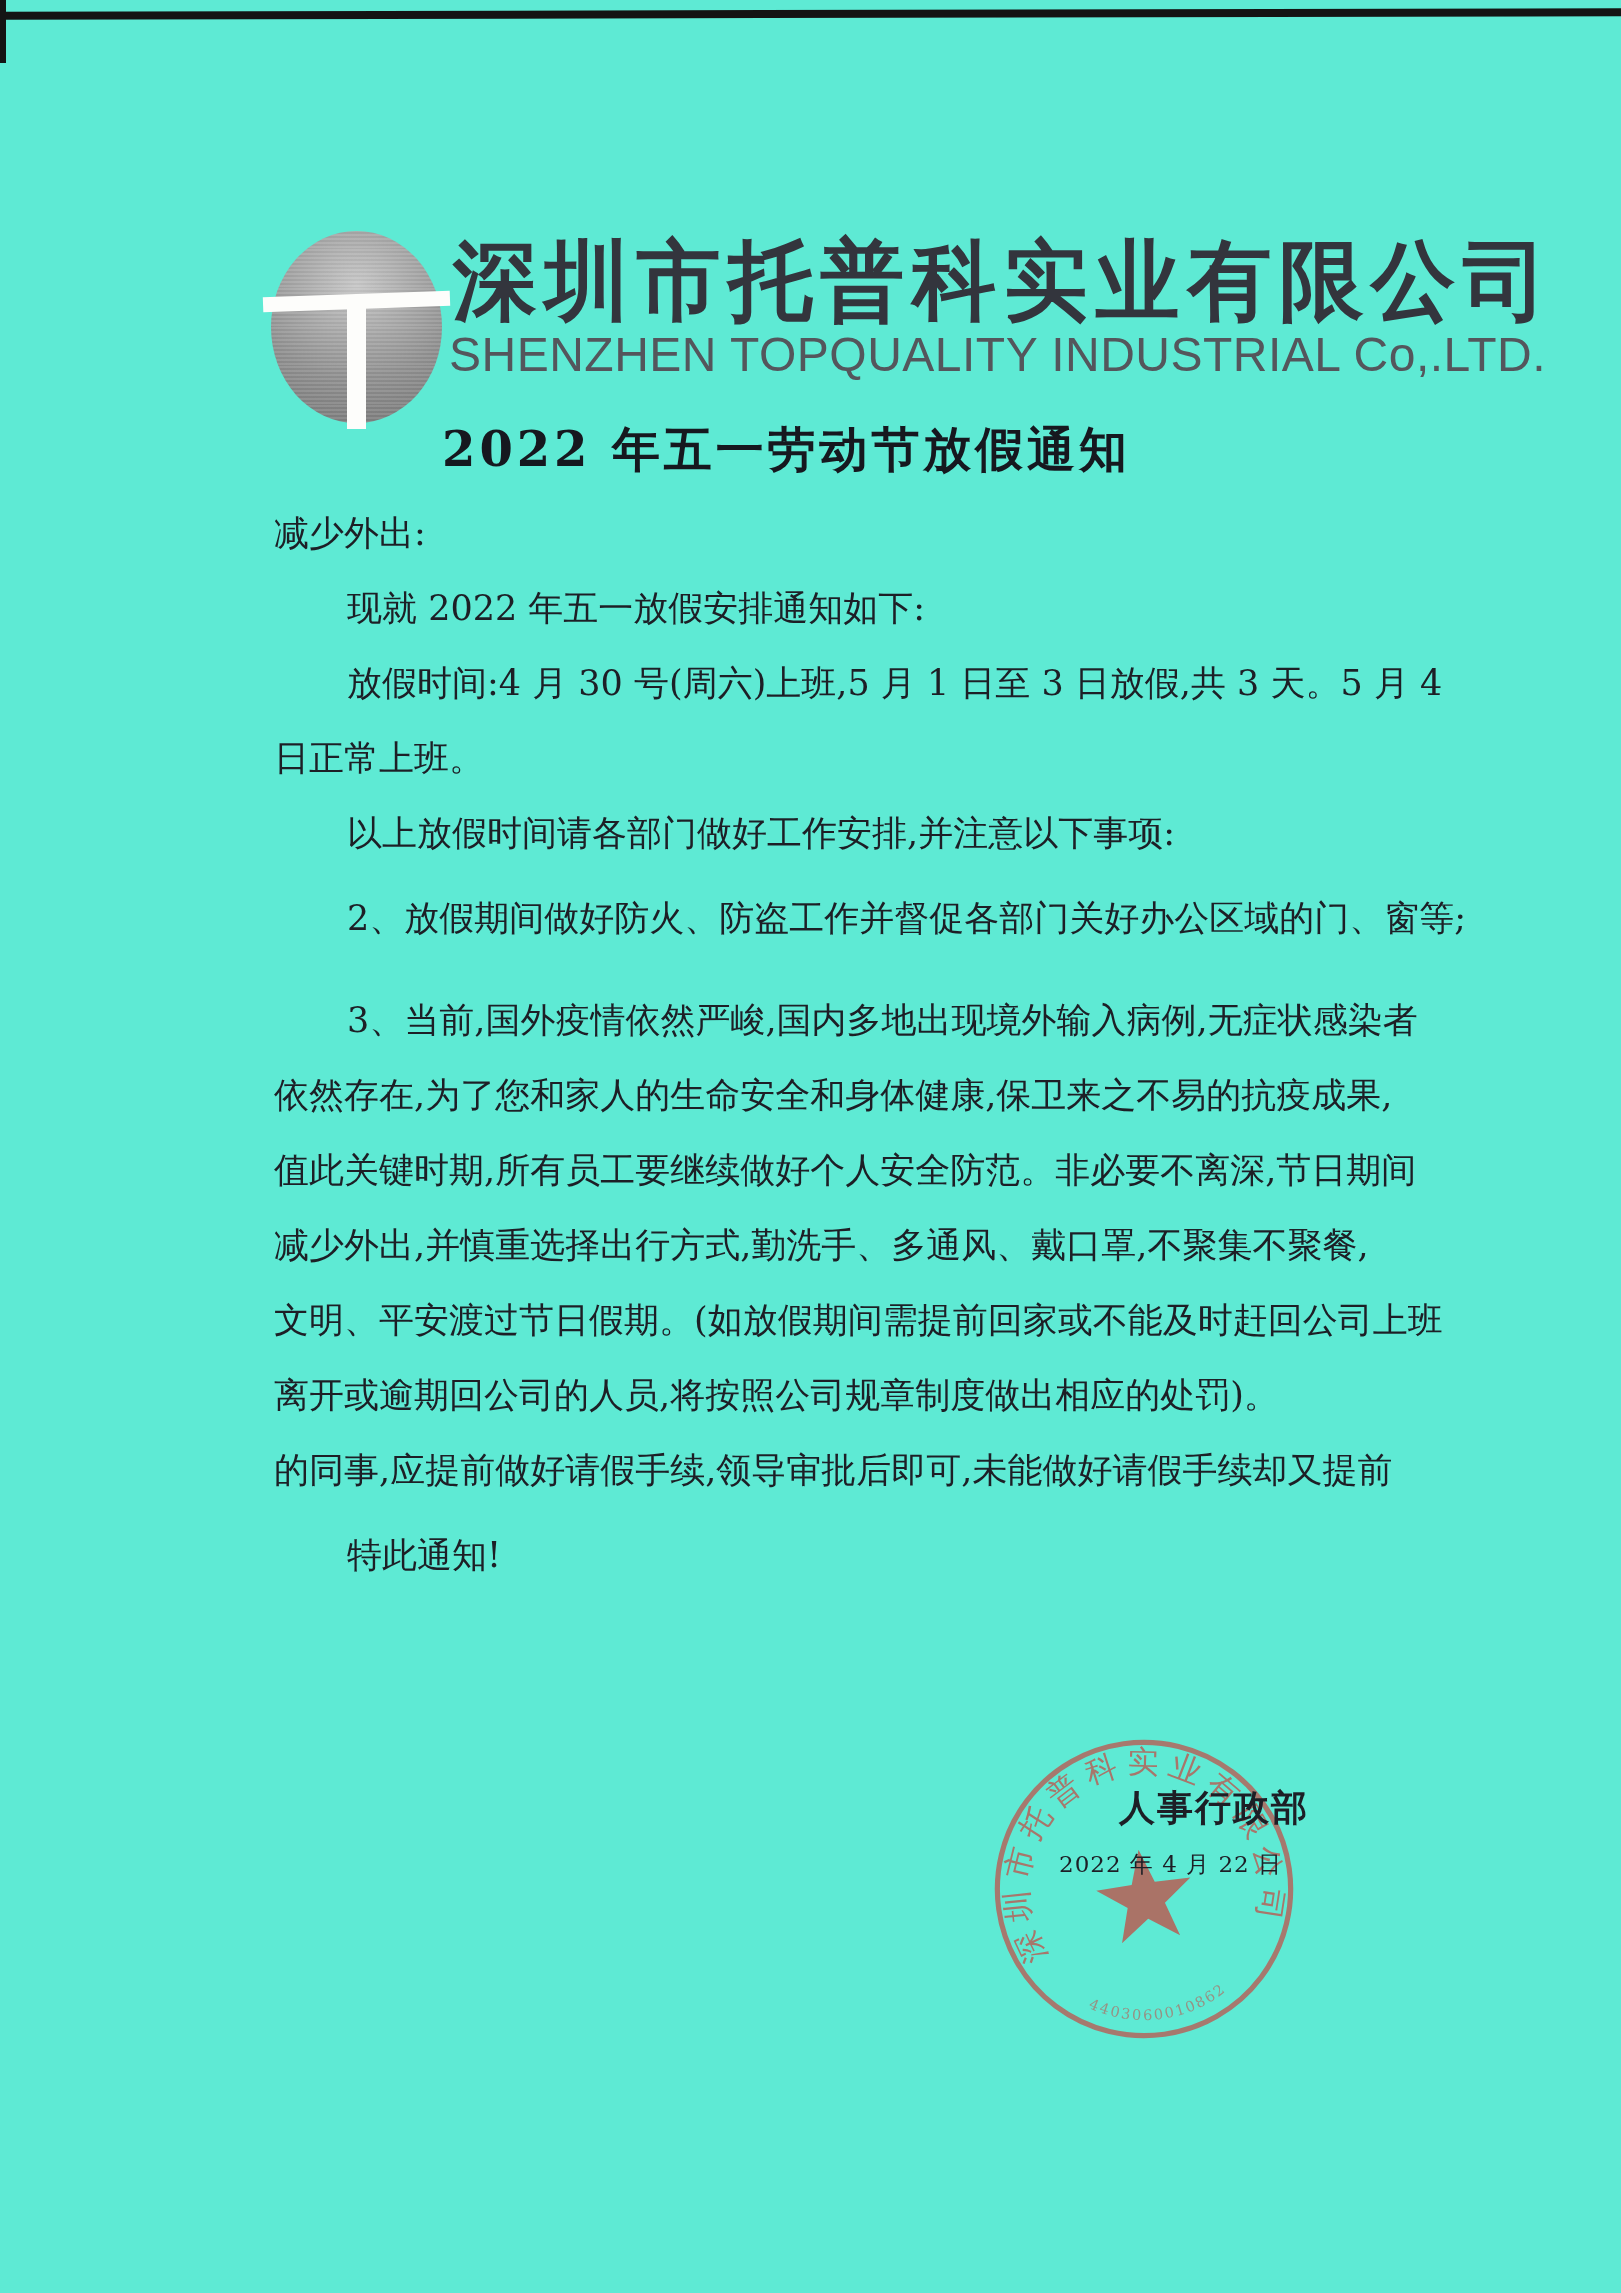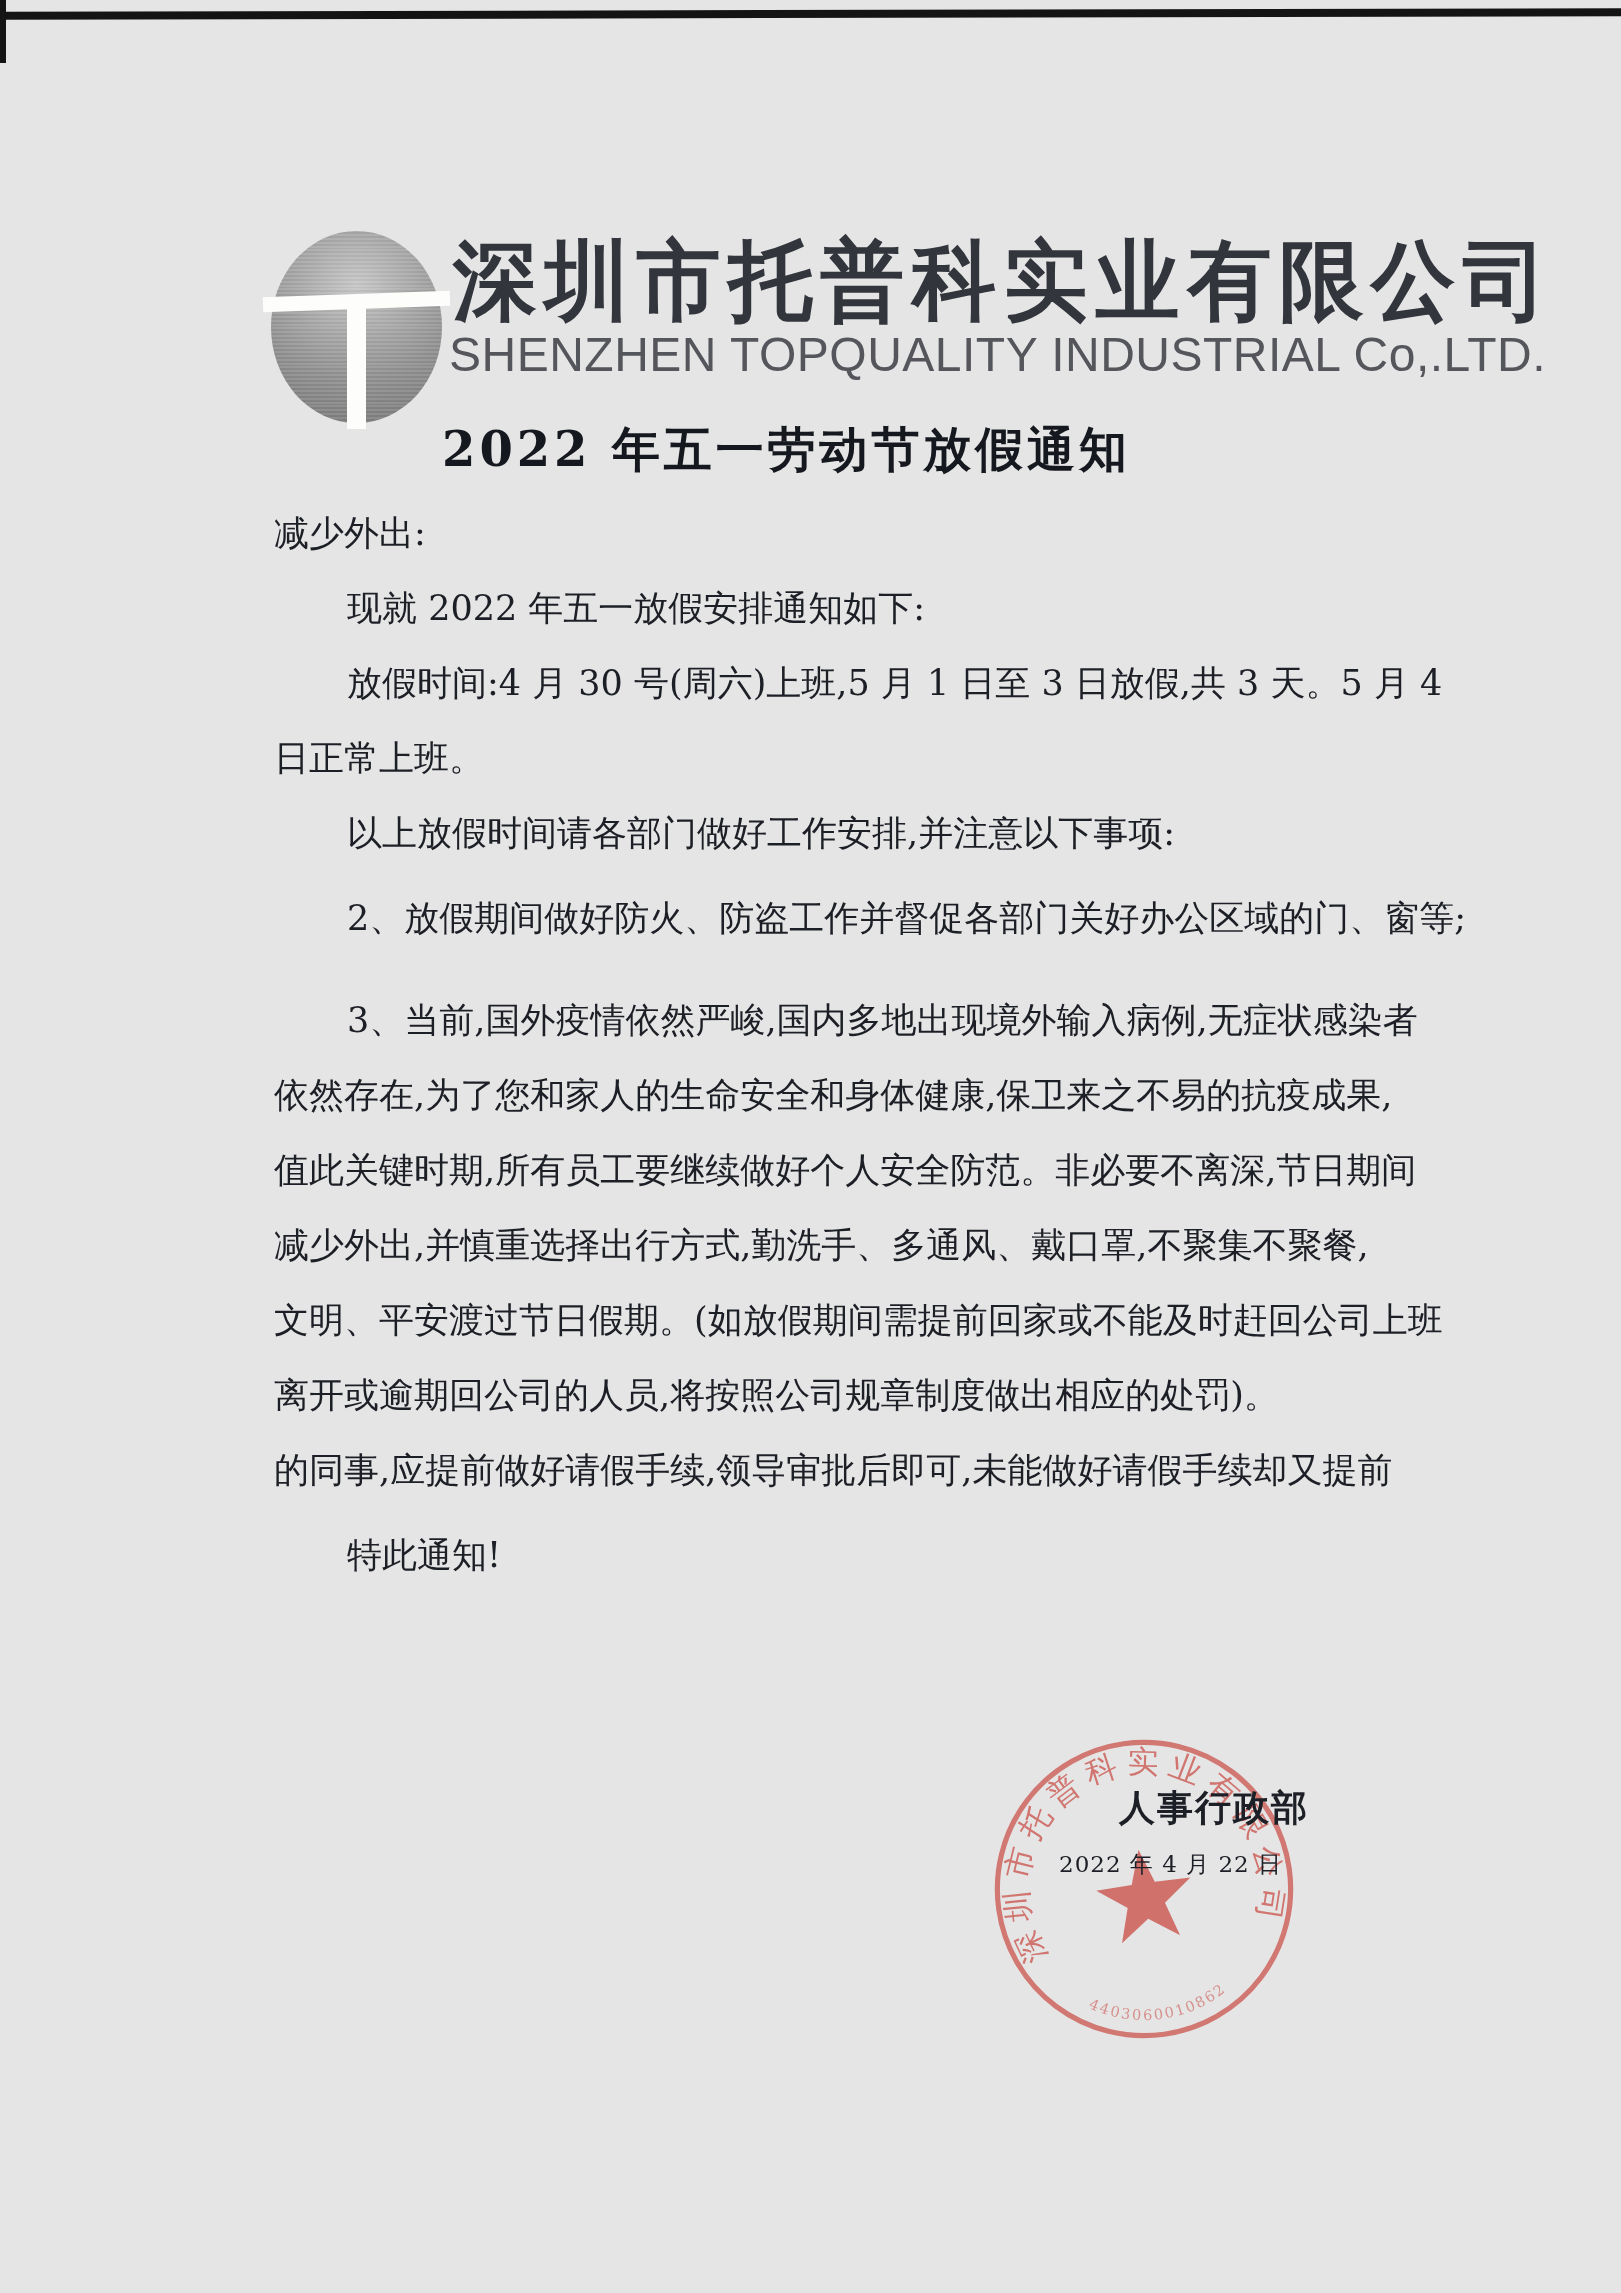--- a/index.html
+++ b/index.html
@@ -2,21 +2,21 @@
 <html><head>
 <meta charset="utf-8">
 <style>
   html, body { margin: 0; padding: 0; }
   body { width: 1621px; height: 2294px; background: #ffffff; }
 
   .page {
     position: relative;
     width: 1621px;
     height: 2294px;
-    background: #e5e5e5;
+    background: #5eead4;
     overflow: hidden;
     font-family: "DejaVu Serif", serif;
     color: #22242c;
   }
 
   
   .scan-top {
     position: absolute; top: 9.8px; left: -5.9px;
     width: 1633px; height: 7.8px; background: #141414;
     transform: rotate(-0.12deg);

